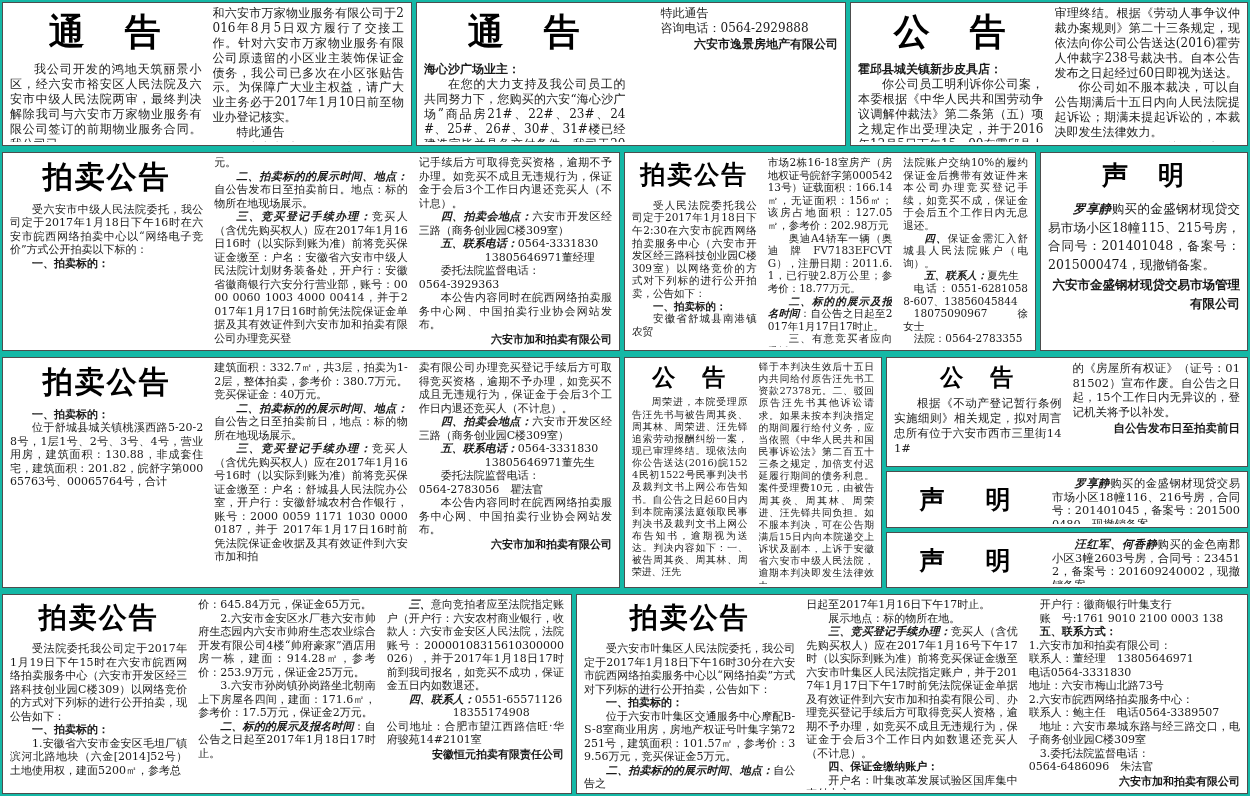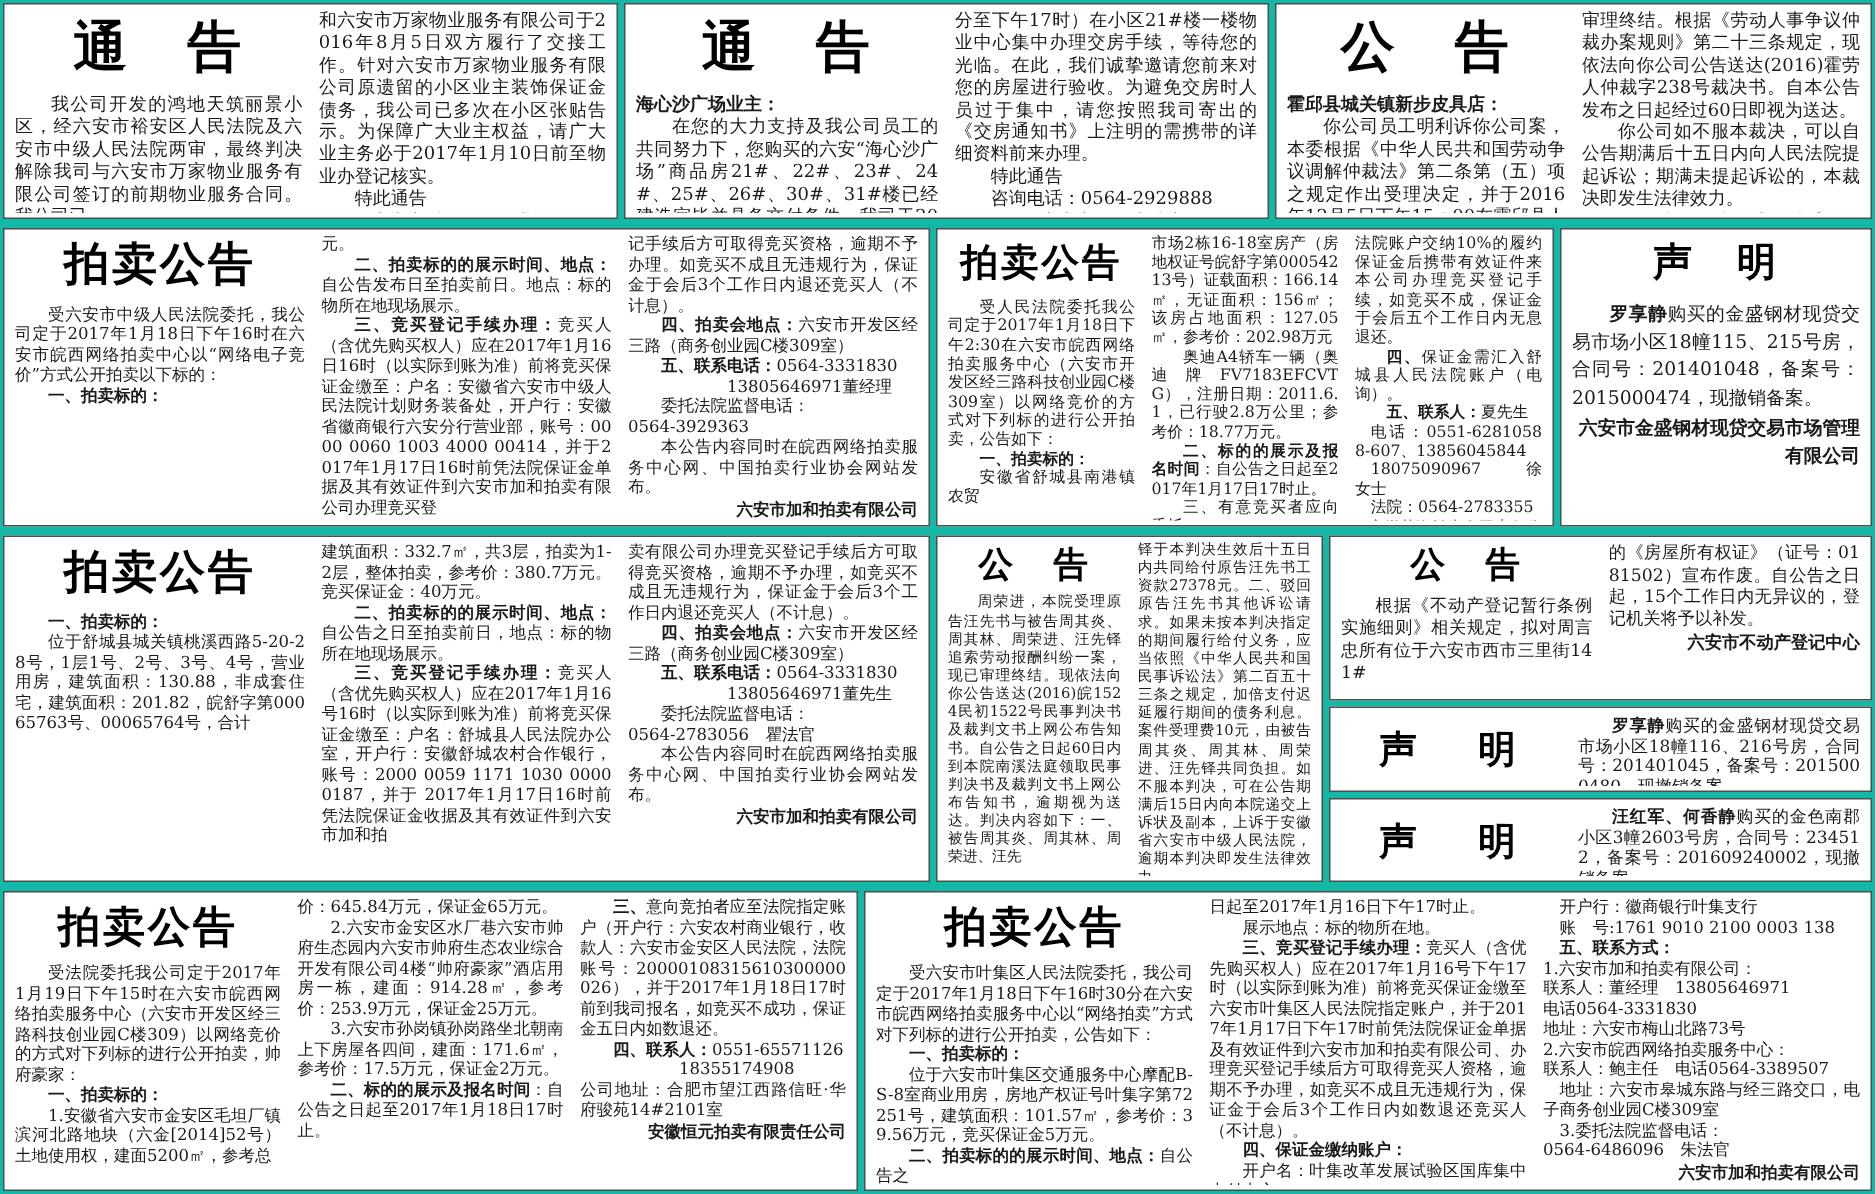--- a/index.html
+++ b/index.html
@@ -5,21 +5,21 @@
   html,body{margin:0;padding:0;background:#e8e8e8;}
   #canvas{position:relative;width:1250px;height:796px;background:#14b8a6;margin:0 auto;
           font-family:"DejaVu Serif","Liberation Serif",serif;color:#1a1a1a;overflow:hidden;padding-left:31px;}
   .block{position:absolute;box-sizing:border-box;border:1px solid #4d4d4d;background:#fff;
          padding:3px 7px;overflow:hidden;}
   .cols{display:flex;gap:11px;height:100%;}
   .col{flex:1 1 0;overflow:hidden;}
   h2.t{font-family:"DejaVu Sans","Liberation Sans",sans-serif;font-weight:900;text-align:center;
        margin:2px 0 6px;line-height:1.15;letter-spacing:2px;color:#000;}
   p{margin:0;text-indent:2em;text-align:justify;word-break:break-all;}
-  p b{font-weight:bold;}
+  p b{font-weight:bold;font-style:italic;}
   .lead{font-weight:bold;}
   .cont{text-indent:0;}
   .addr{font-weight:bold;text-indent:0;}
   .flush{text-indent:0;}
   .ind1{text-indent:1em;}
   .ind6{text-indent:6em;}
   .sig{font-weight:bold;text-align:right;text-indent:0;margin-top:1px;}
 
   #blk-a,#blk-b,#blk-c{font-size:12px;line-height:1.24;}
   #blk-a h2,#blk-b h2,#blk-c h2{font-size:36px;margin:5px 0 10px;}
@@ -80,21 +80,20 @@
   <section class="block" id="blk-b">
     <div class="cols">
       <div class="col">
         <h2 class="t">通　告</h2>
         <div>
             <p class="addr">海心沙广场业主：</p>
             <p>在您的大力支持及我公司员工的共同努力下，您购买的六安“海心沙广场”商品房21#、22#、23#、24#、25#、26#、30#、31#楼已经建造完毕并具备交付条件，我司于2017年1月12日（上午8时30</p>
           </div>
       </div>
       <div class="col">
-          <p class="cont">分至下午17时）在小区21#楼一楼物业中心集中办理交房手续，等待您的光临。在此，我们诚挚邀请您前来对您的房屋进行验收。为避免交房时人员过于集中，请您按照我司寄出的《交房通知书》上注明的需携带的详细资料前来办理。</p>
           <p>特此通告</p>
           <p>咨询电话：0564-2929888</p>
           <p class="sig">六安市逸景房地产有限公司</p>
         </div>
     </div>
   </section>
 
   <section class="block" id="blk-c">
     <div class="cols">
       <div class="col">
@@ -219,21 +218,21 @@
   <section class="block" id="blk-r1">
     <div class="cols">
       <div class="col">
         <h2 class="t">公　告</h2>
         <div>
             <p>根据《不动产登记暂行条例实施细则》相关规定，拟对周言忠所有位于六安市西市三里街141#</p>
           </div>
       </div>
       <div class="col">
           <p class="cont">的《房屋所有权证》（证号：0181502）宣布作废。自公告之日起，15个工作日内无异议的，登记机关将予以补发。</p>
-          <p class="sig">六安市不动产登记中心</p>
+          <p class="sig">自公告发布日至拍卖前日</p>
         </div>
     </div>
   </section>
 
   <section class="block decl" id="blk-r2">
     <div class="dt">声　明</div>
     <div class="db">
         <p><b>罗享静</b>购买的金盛钢材现贷交易市场小区18幢116、216号房，合同号：201401045，备案号：2015000480，现撤销备案。</p>
       </div>
   </section>
@@ -243,21 +242,21 @@
     <div class="db">
         <p><b>汪红军、何香静</b>购买的金色南郡小区3幢2603号房，合同号：234512，备案号：201609240002，现撤销备案。</p>
       </div>
   </section>
 
   <section class="block" id="blk-i">
     <div class="cols">
       <div class="col">
         <h2 class="t">拍卖公告</h2>
         <div>
-            <p>受法院委托我公司定于2017年1月19日下午15时在六安市皖西网络拍卖服务中心（六安市开发区经三路科技创业园C楼309）以网络竞价的方式对下列标的进行公开拍卖，帅府豪家：</p>
+            <p>受法院委托我公司定于2017年1月19日下午15时在六安市皖西网络拍卖服务中心（六安市开发区经三路科技创业园C楼309）以网络竞价的方式对下列标的进行公开拍卖，现公告如下：</p>
             <p class="lead">一、拍卖标的：</p>
             <p>1.安徽省六安市金安区毛坦厂镇滨河北路地块（六金[2014]52号）土地使用权，建面5200㎡，参考总</p>
           </div>
       </div>
       <div class="col">
           <p class="cont">价：645.84万元，保证金65万元。</p>
           <p>2.六安市金安区水厂巷六安市帅府生态园内六安市帅府生态农业综合开发有限公司4楼“帅府豪家”酒店用房一栋，建面：914.28㎡，参考价：253.9万元，保证金25万元。</p>
           <p>3.六安市孙岗镇孙岗路坐北朝南上下房屋各四间，建面：171.6㎡，参考价：17.5万元，保证金2万元。</p>
           <p><b>二、标的的展示及报名时间</b>：自公告之日起至2017年1月18日17时止。</p>
         </div>

